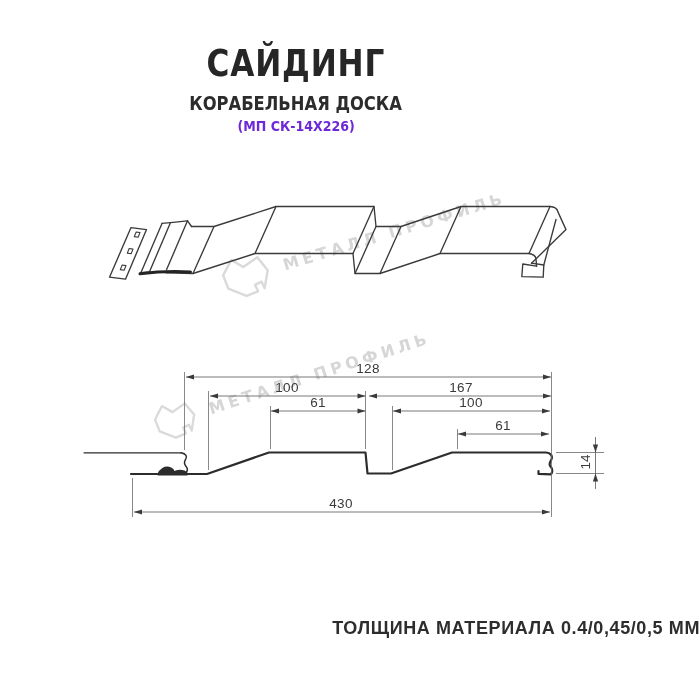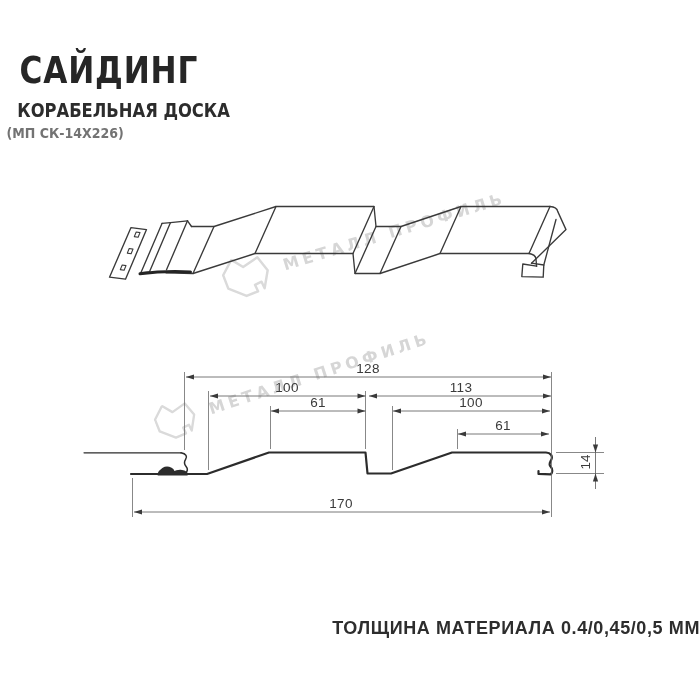--- a/index.html
+++ b/index.html
@@ -1,27 +1,27 @@
 <!DOCTYPE html>
 <html><head>
 <meta charset="utf-8">
 <style>
   html,body{margin:0;padding:0;background:#ffffff;}
   .page{position:relative;width:700px;height:700px;background:#ffffff;overflow:hidden;
         font-family:"Liberation Sans",sans-serif;color:#262626;}
   
-  .header{position:absolute;left:0;top:51px;width:592px;z-index:4;}
+  .header{position:absolute;left:0;top:44px;width:592px;text-align:center;z-index:4;}
   .title{font-family:"DejaVu Sans",sans-serif;font-weight:800;font-size:38px;
          letter-spacing:1px;color:#262626;line-height:1.05;}
   .title .sq{display:inline-block;transform:scaleX(.82);transform-origin:center;}
   .subtitle{font-family:"DejaVu Sans",sans-serif;font-weight:700;font-size:19px;
             margin-top:8px;color:#2c2c2c;}
   .subtitle .sq{display:inline-block;transform:scaleX(.86);transform-origin:center;}
   .code{font-family:"DejaVu Sans",sans-serif;font-weight:700;font-size:14px;
-        margin-top:4px;color:#737373;}
+        margin-top:4px;color:#6d28d9;}
   .code .sq{display:inline-block;transform:scaleX(.9);transform-origin:center;}
   
   .watermark{position:absolute;display:flex;align-items:center;gap:14px;z-index:1;
              transform-origin:left center;color:#d6d6d6;white-space:nowrap;}
   .watermark .wm-text{font-family:"DejaVu Sans",sans-serif;font-weight:700;
              font-size:16px;letter-spacing:4px;}
   .wm1{left:224px;top:262px;transform:rotate(-17deg);}
   .wm2{left:156px;top:408px;transform:rotate(-18deg);}
   
   svg.drawing{position:absolute;left:0;top:0;z-index:2;}
@@ -145,22 +145,22 @@
         <path d="M549,434 l-8,-2.6 l0,5.2 Z"></path>
       <path d="M134,512 l8,-2.6 l0,5.2 Z"></path>
         <path d="M550,512 l-8,-2.6 l0,5.2 Z"></path>
       <path d="M595.5,452.5 l-2.6,-8 l5.2,0 Z"></path>
         <path d="M595.5,473.5 l-2.6,8 l5.2,0 Z"></path>
     </g>
   </svg>
 
   <span class="dim" style="left:368px;top:361px;">128</span>
   <span class="dim" style="left:287px;top:380px;">100</span>
-  <span class="dim" style="left:461px;top:380px;">113</span>
+  <span class="dim" style="left:461px;top:380px;">167</span>
   <span class="dim" style="left:318px;top:395px;">61</span>
   <span class="dim" style="left:471px;top:395px;">100</span>
   <span class="dim" style="left:503px;top:418px;">61</span>
-  <span class="dim" style="left:341px;top:496px;">170</span>
+  <span class="dim" style="left:341px;top:496px;">430</span>
   <span class="dim-v" style="left:585px;top:462px;">14</span>
 
   <div class="footer">ТОЛЩИНА МАТЕРИАЛА 0.4/0,45/0,5 ММ</div>
 
 </div>
 
 </body></html>

